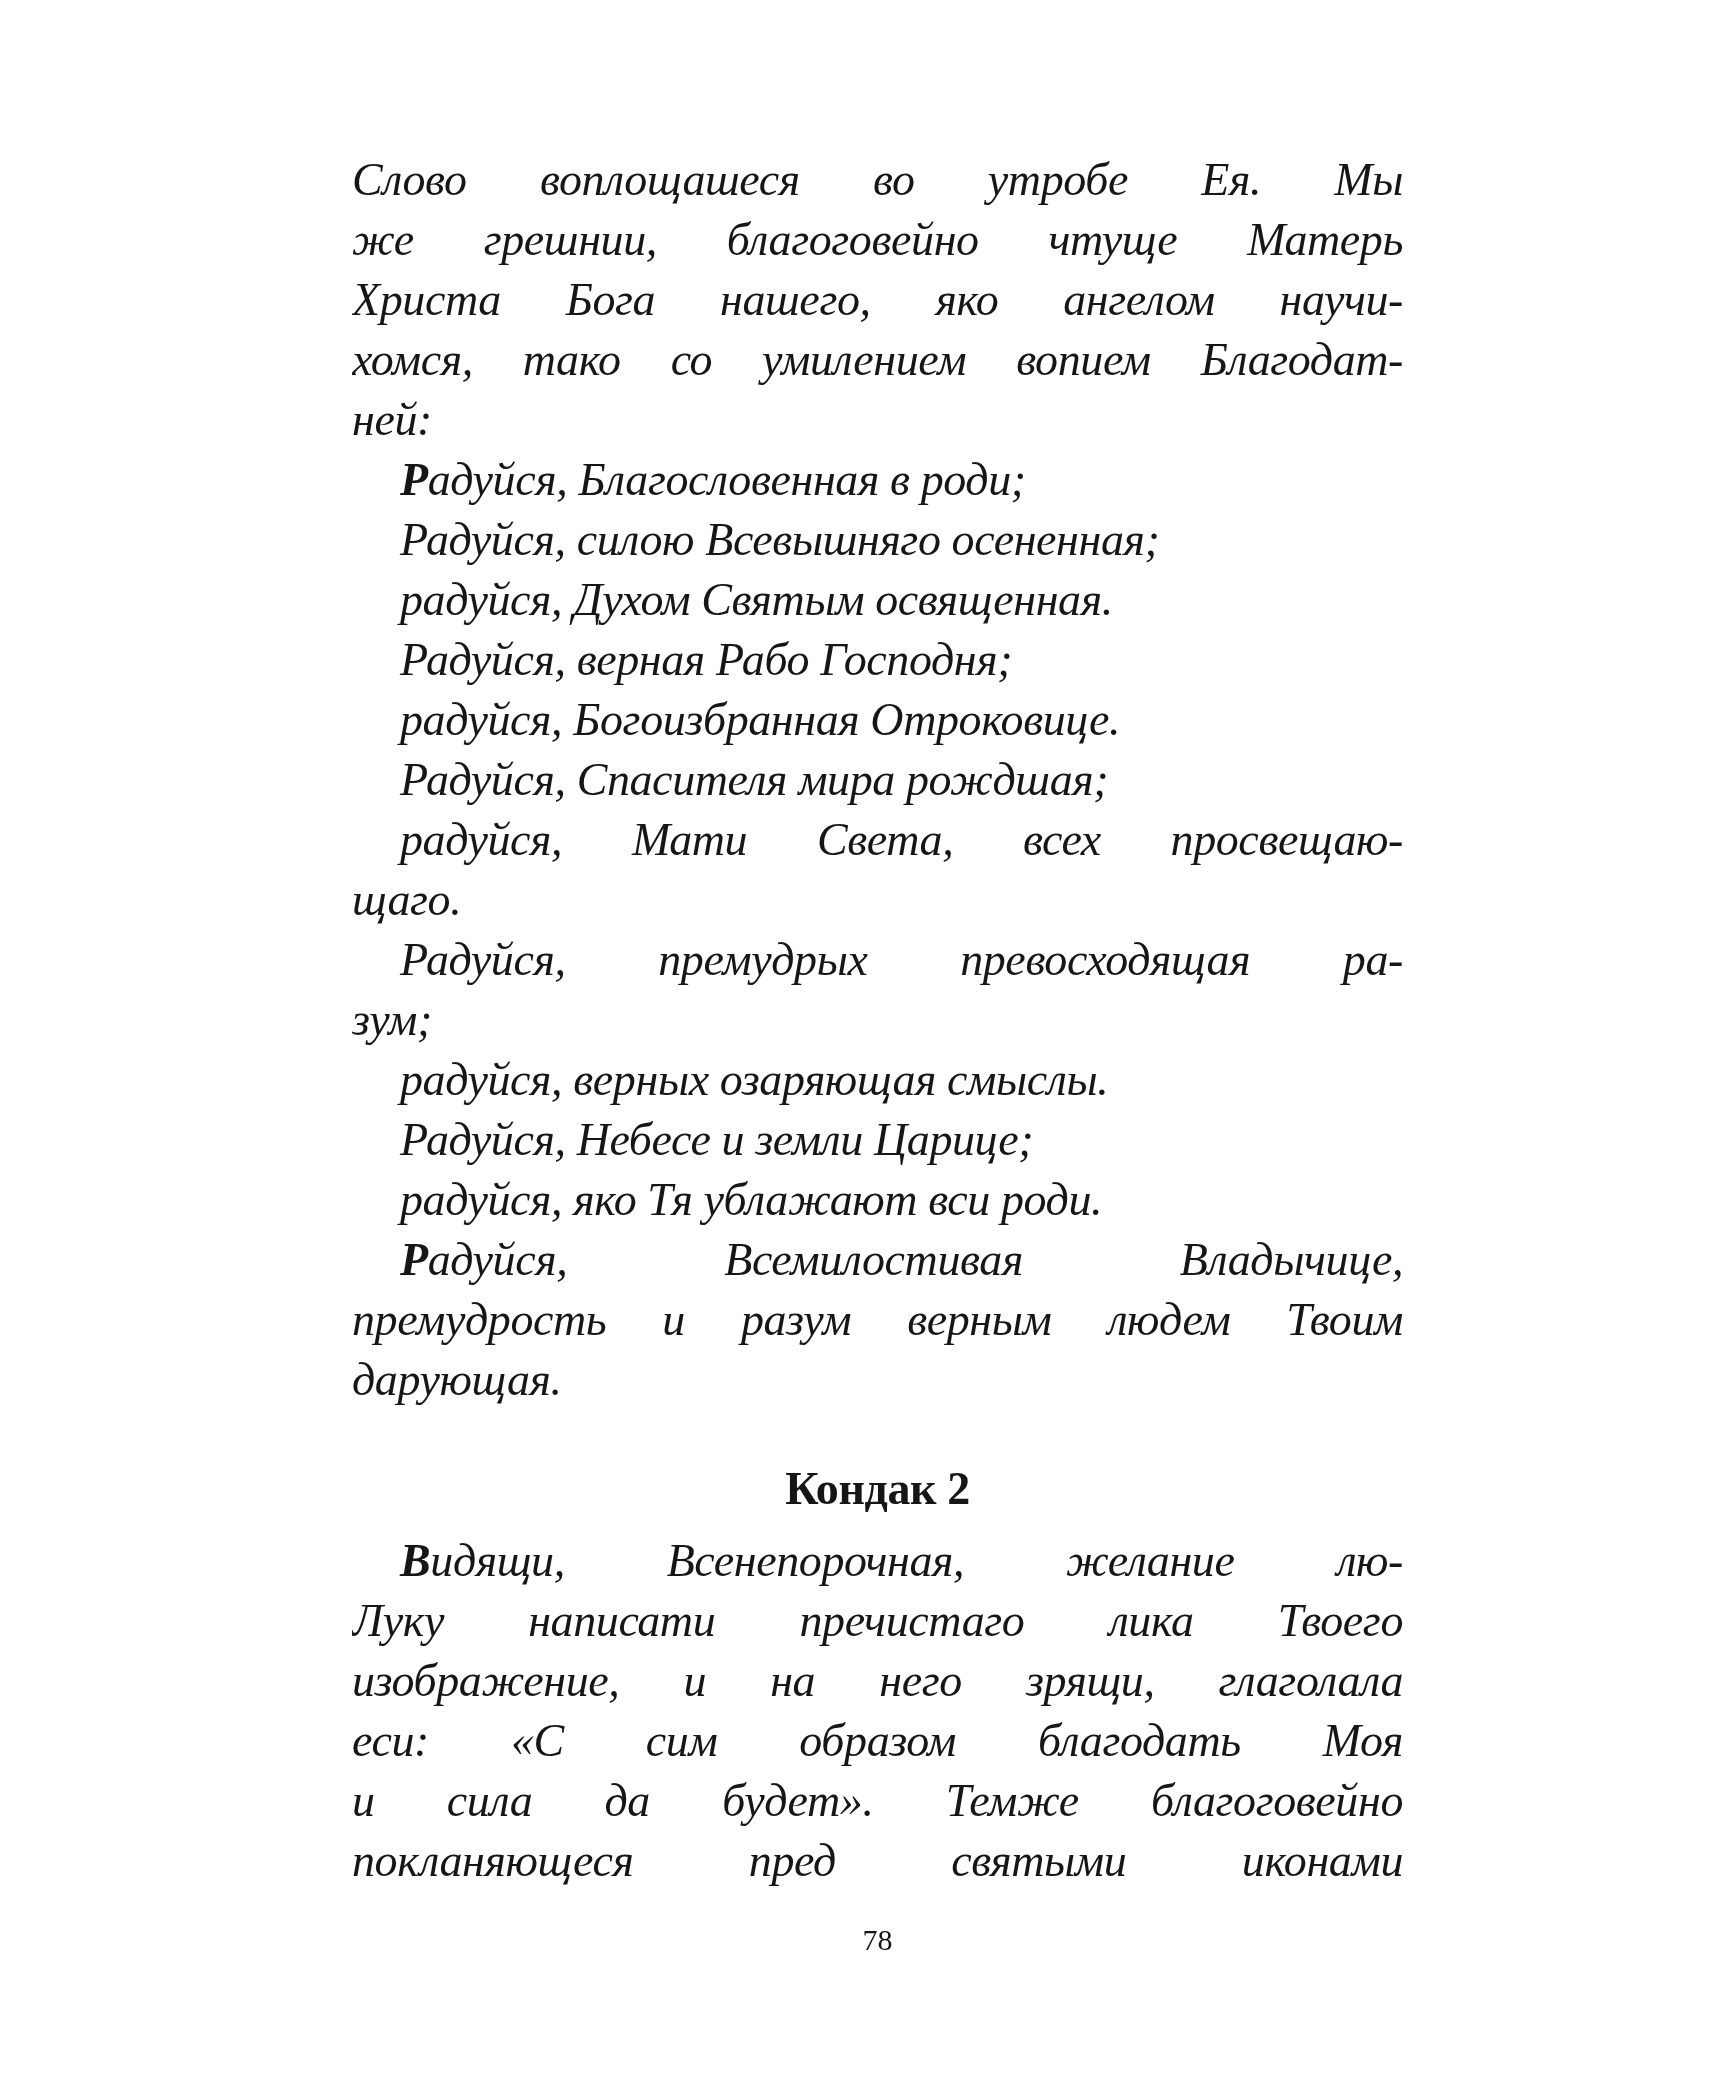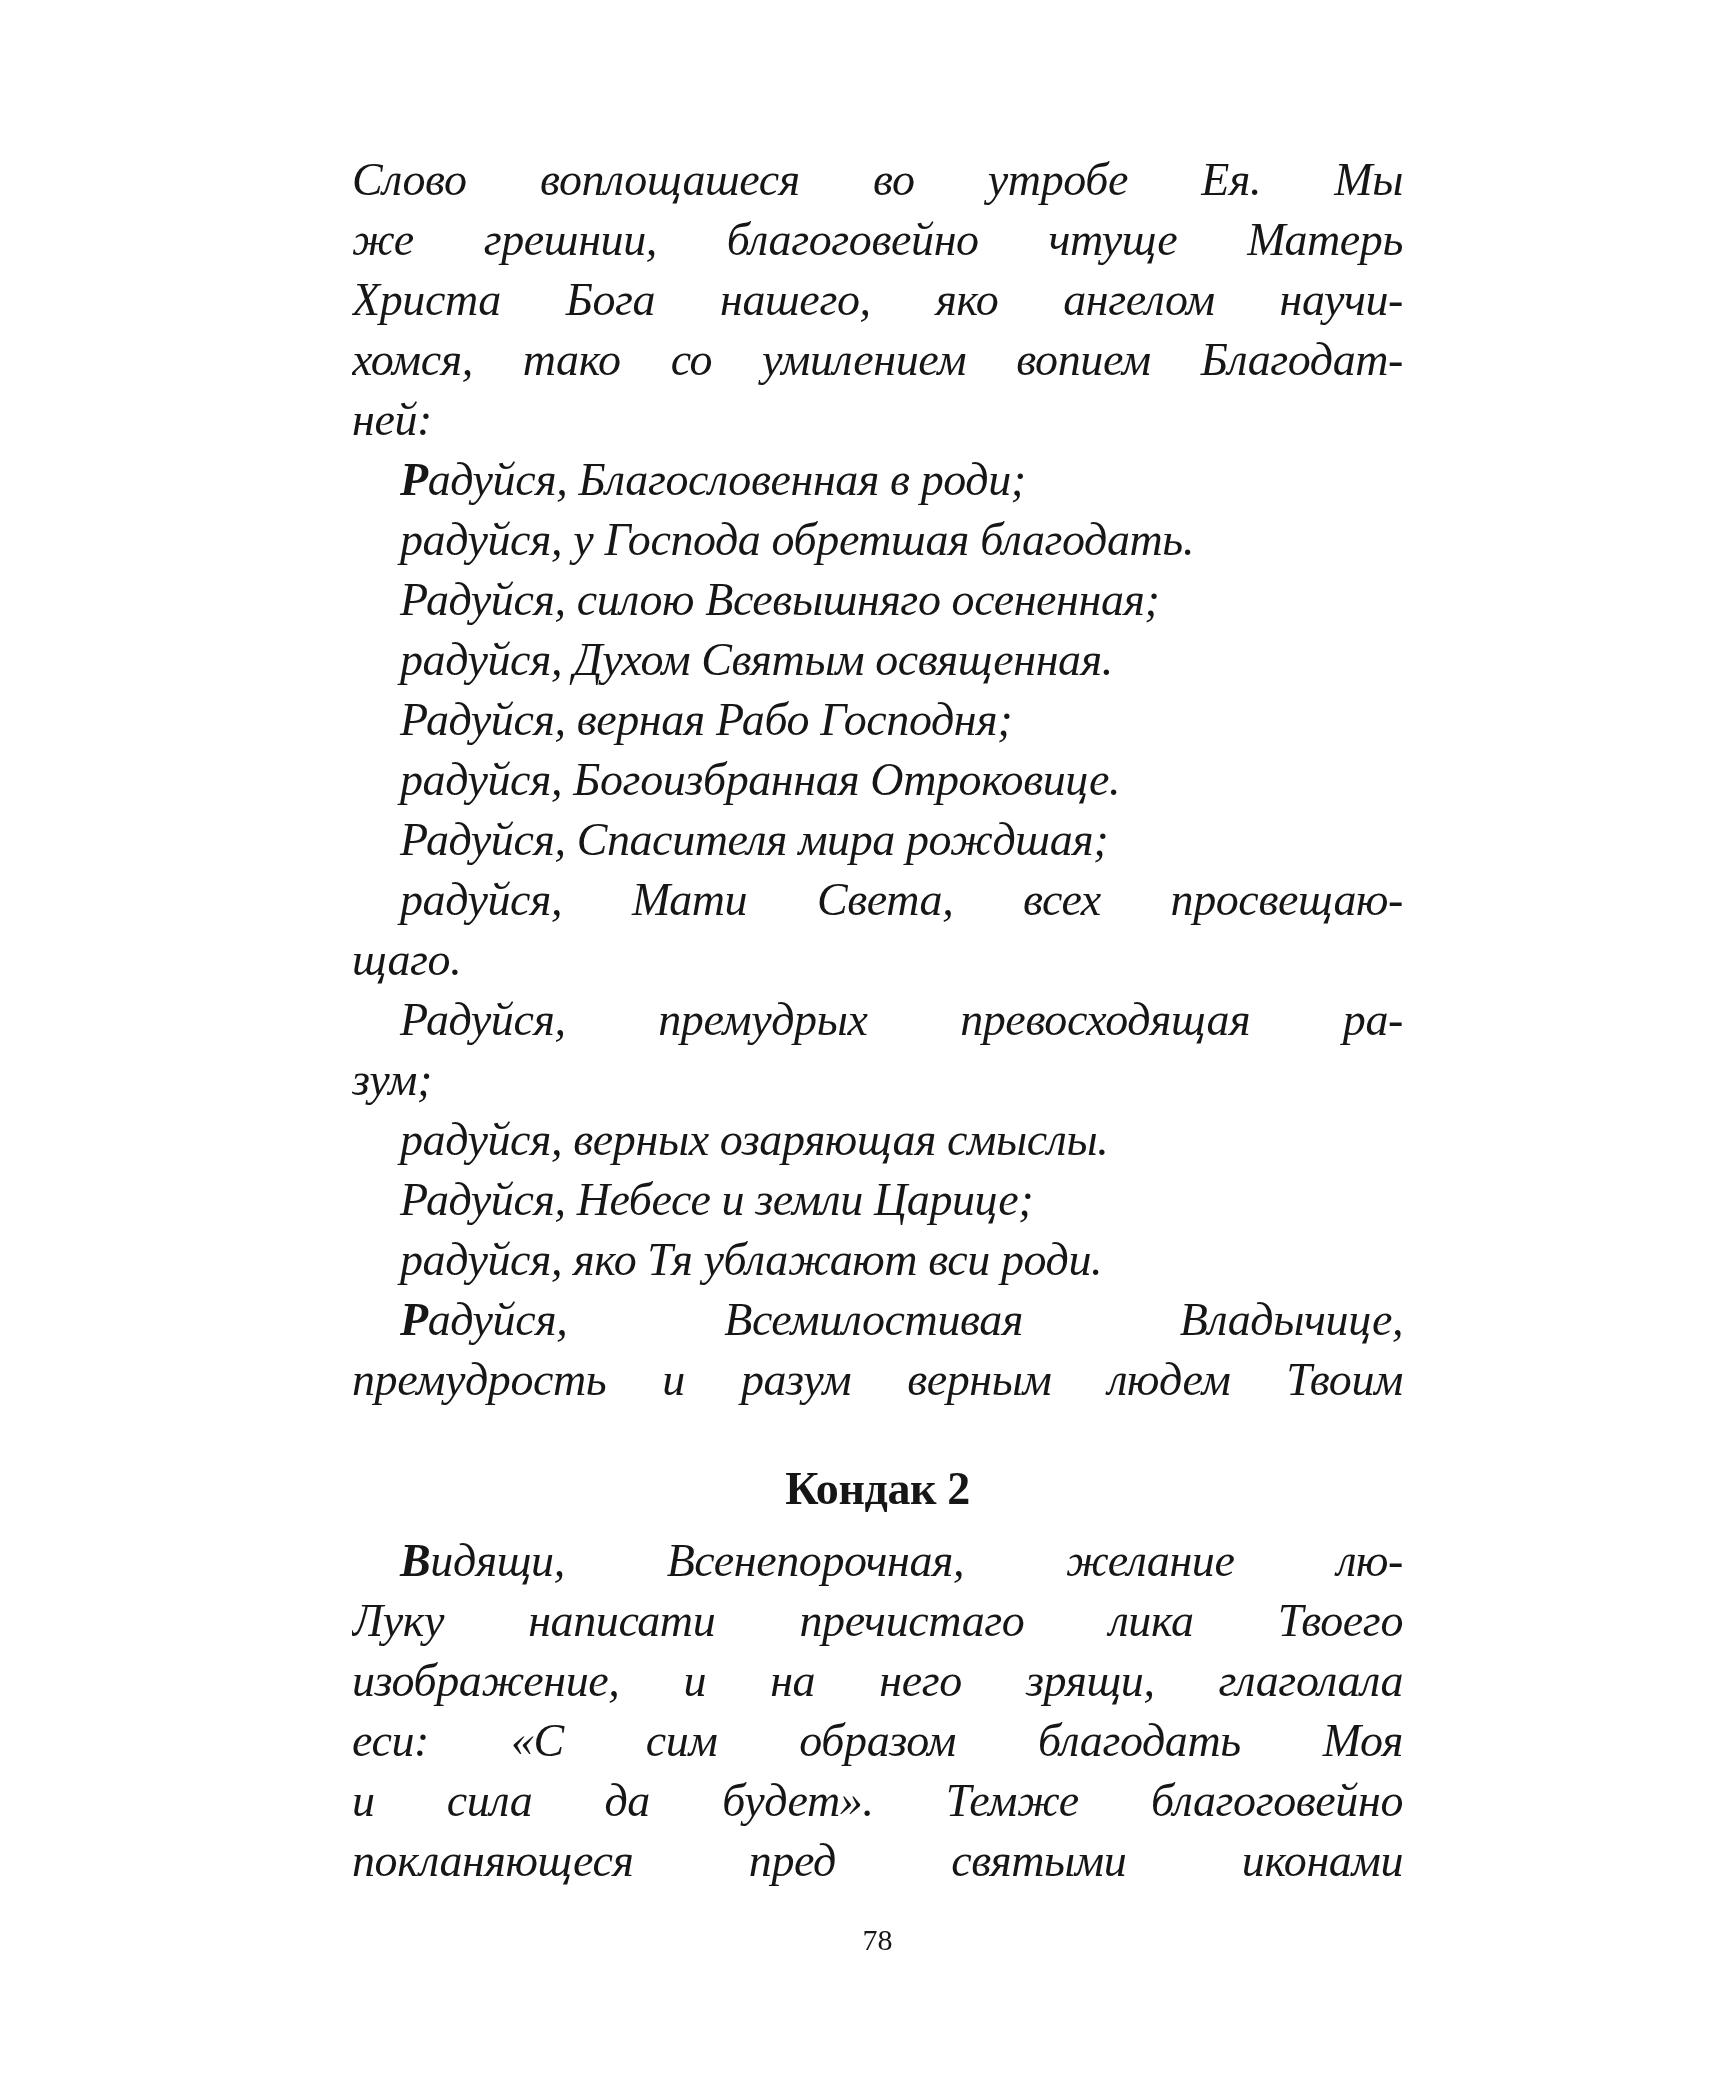--- a/index.html
+++ b/index.html
@@ -66,35 +66,35 @@
 <div class="page">
   <div class="column">
 
     <div class="line j">Слово воплощашеся во утробе Ея. Мы</div>
     <div class="line j">же грешнии, благоговейно чтуще Матерь</div>
     <div class="line j">Христа Бога нашего, яко ангелом научи-</div>
     <div class="line j">хомся, тако со умилением вопием Благодат-</div>
     <div class="line">ней:</div>
 
     <div class="line i"><span class="init">Р</span><span>адуйся, Благословенная в роди;</span></div>
-    <div class="line i">радуйся, у Господа обретшая благодать.</div>
     <div class="line i">Радуйся, силою Всевышняго осененная;</div>
     <div class="line i">радуйся, Духом Святым освященная.</div>
     <div class="line i">Радуйся, верная Рабо Господня;</div>
     <div class="line i">радуйся, Богоизбранная Отроковице.</div>
     <div class="line i">Радуйся, Спасителя мира рождшая;</div>
     <div class="line i j">радуйся, Мати Света, всех просвещаю-</div>
     <div class="line">щаго.</div>
     <div class="line i j">Радуйся, премудрых превосходящая ра-</div>
     <div class="line">зум;</div>
     <div class="line i">радуйся, верных озаряющая смыслы.</div>
     <div class="line i">Радуйся, Небесе и земли Царице;</div>
     <div class="line i">радуйся, яко Тя ублажают вси роди.</div>
     <div class="line i j"><span class="init">Р</span><span>адуйся, Всемилостивая Владычице,</span></div>
     <div class="line j">премудрость и разум верным людем Твоим</div>
+    <div class="line">дарующая.</div>
 
     <div class="heading">Кондак 2</div>
 
     <div class="line i j"><span class="init">В</span><span>идящи, Всенепорочная, желание лю-</span></div>
     <div class="line j">Луку написати пречистаго лика Твоего</div>
     <div class="line j">изображение, и на него зрящи, глаголала</div>
     <div class="line j">еси: «С сим образом благодать Моя</div>
     <div class="line j">и сила да будет». Темже благоговейно</div>
     <div class="line j">покланяющеся пред святыми иконами</div>
 

